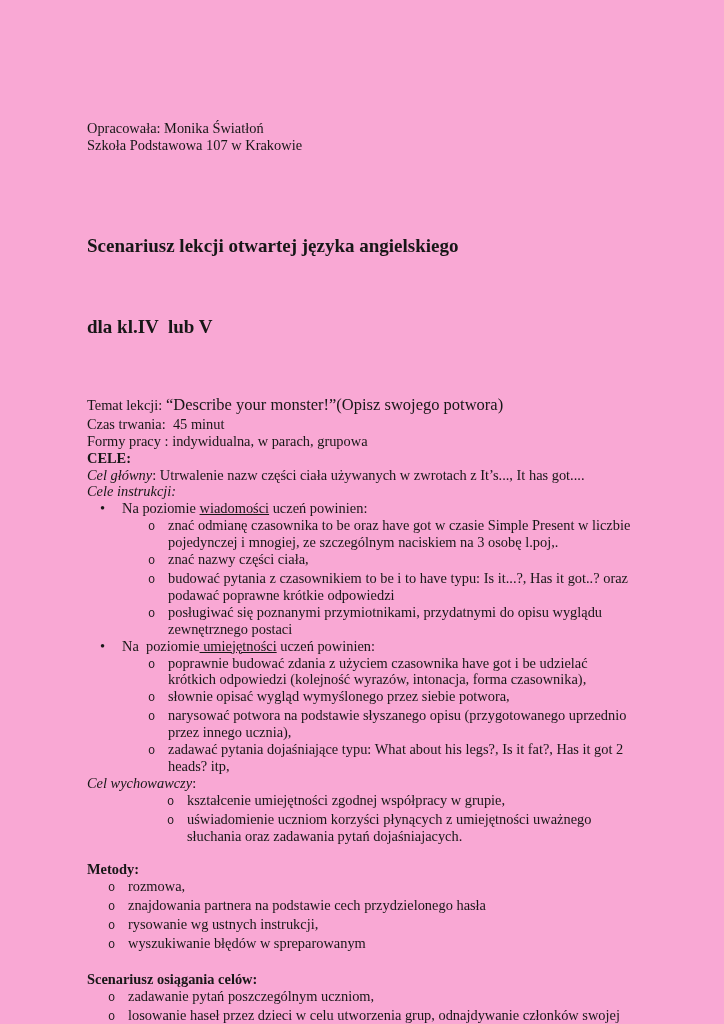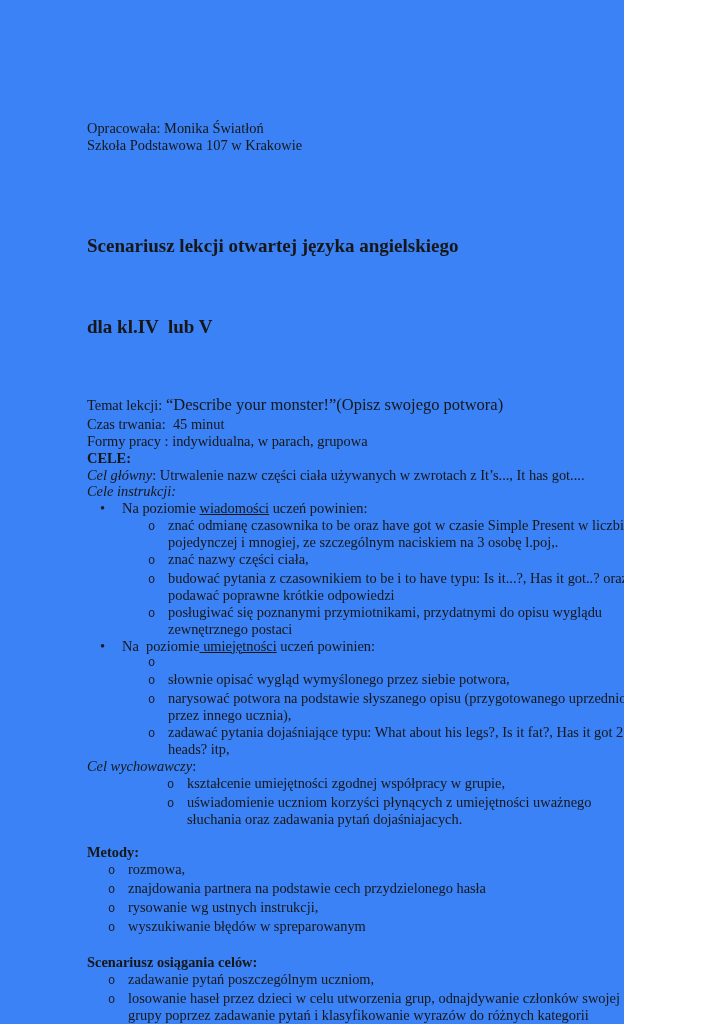--- a/index.html
+++ b/index.html
@@ -1,19 +1,19 @@
 <!DOCTYPE html>
 <html lang="pl"><head>
 <meta charset="utf-8">
 <style>
   html,body { margin:0; padding:0; background:#ffffff; }
   .page {
     position:relative;
-    width:624px; height:1024px;
-    background:#3b82f6;
+    width:724px; height:1024px;
+    background:#f9a8d4;
     color:#171717;
     font-family:"Liberation Serif", serif;
     overflow:hidden;
     text-decoration:underline;
   }
   .content {
     position:absolute;
     top:120px; left:87px; width:551px;
     font-size:14.4px;
     line-height:16.9px;
@@ -86,20 +86,21 @@
       <span class="blt blt-o">o</span>
       <span class="txt">posługiwać się poznanymi przymiotnikami, przydatnymi do opisu wyglądu zewnętrznego postaci</span>
     </div>
 
     <div class="li l1">
       <span class="blt blt-dot">•</span>
       <span class="txt"><span>Na  poziomie</span><span class="u"> umiejętności</span><span> uczeń powinien:</span></span>
     </div>
     <div class="li l2">
       <span class="blt blt-o">o</span>
+      <span class="txt">poprawnie budować zdania z użyciem czasownika have got i be udzielać krótkich odpowiedzi (kolejność wyrazów, intonacja, forma czasownika),</span>
     </div>
     <div class="li l2">
       <span class="blt blt-o">o</span>
       <span class="txt">słownie opisać wygląd wymyślonego przez siebie potwora,</span>
     </div>
     <div class="li l2">
       <span class="blt blt-o">o</span>
       <span class="txt">narysować potwora na podstawie słyszanego opisu (przygotowanego uprzednio przez innego ucznia),</span>
     </div>
     <div class="li l2">

